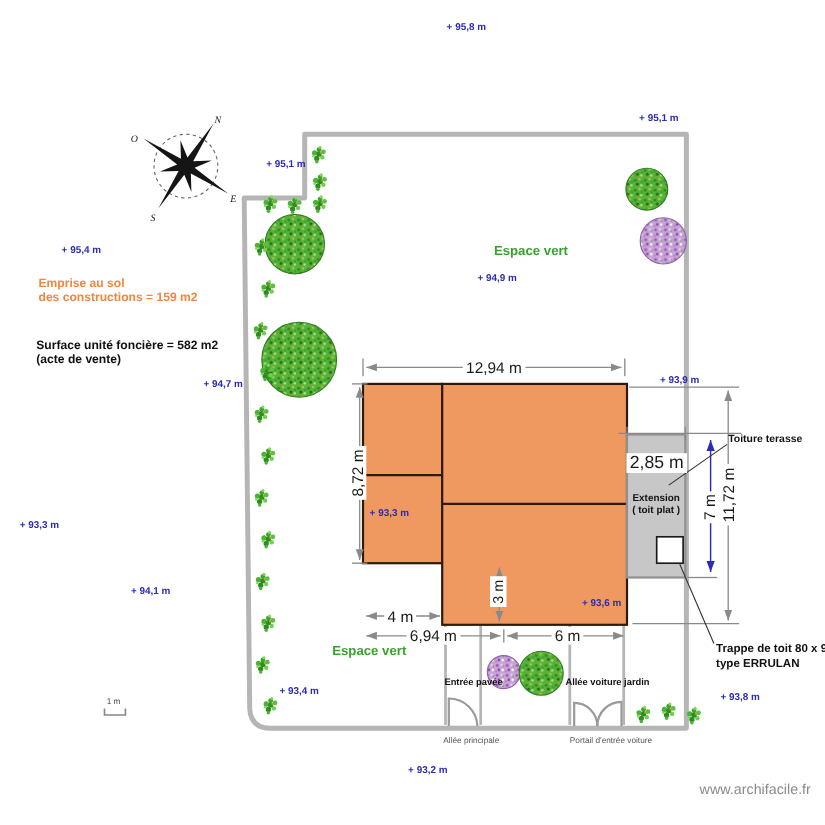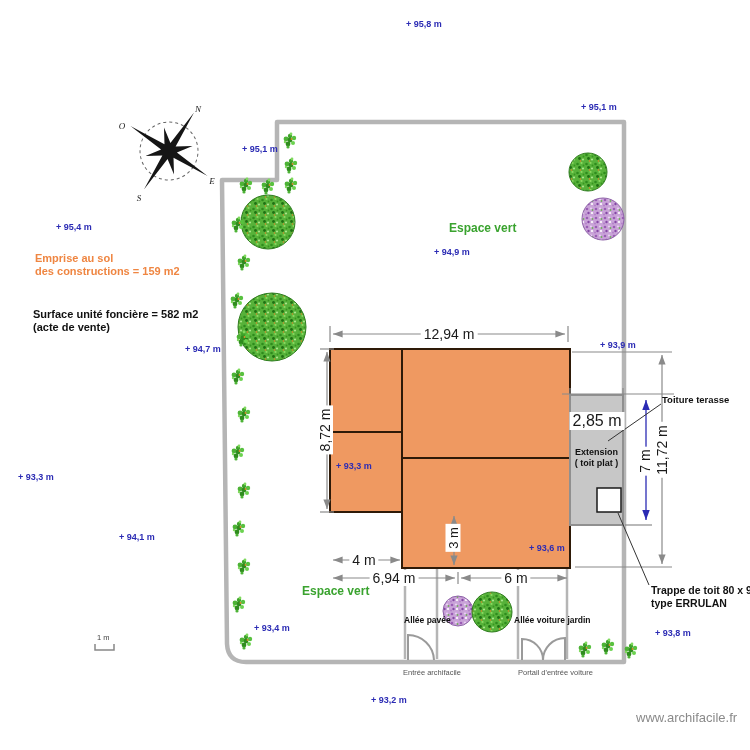--- a/index.html
+++ b/index.html
@@ -213,21 +213,21 @@
 
   <span class="txt ann" style="left:662px;top:394px">Toiture terasse</span>
   <div class="txt ann center" style="left:568px;top:447px;width:57px;font-size:9px">
     <div>Extension</div>
     <div>( toit plat )</div>
   </div>
   <div class="txt ann" style="left:651px;top:584px;font-size:10.5px;line-height:13px">
     <div>Trappe de toit 80 x 90</div>
     <div>type ERRULAN</div>
   </div>
-  <span class="txt ann sm" style="left:404px;top:615px">Allée pavée</span>
+  <span class="txt ann sm" style="left:404px;top:615px">Entrée pavée</span>
   <span class="txt ann sm" style="left:514px;top:615px">Allée voiture jardin</span>
-  <span class="txt gatelbl" style="left:403px;top:668px">Entrée archifacile</span>
+  <span class="txt gatelbl" style="left:403px;top:668px">Allée principale</span>
   <span class="txt gatelbl" style="left:518px;top:668px">Portail d'entrée voiture</span>
   <span class="txt scalelbl" style="left:97px;top:633px">1 m</span>
 
   <span class="txt watermark" style="left:636px;top:710px">www.archifacile.fr</span>
 
 </div>
 
 </body></html>

